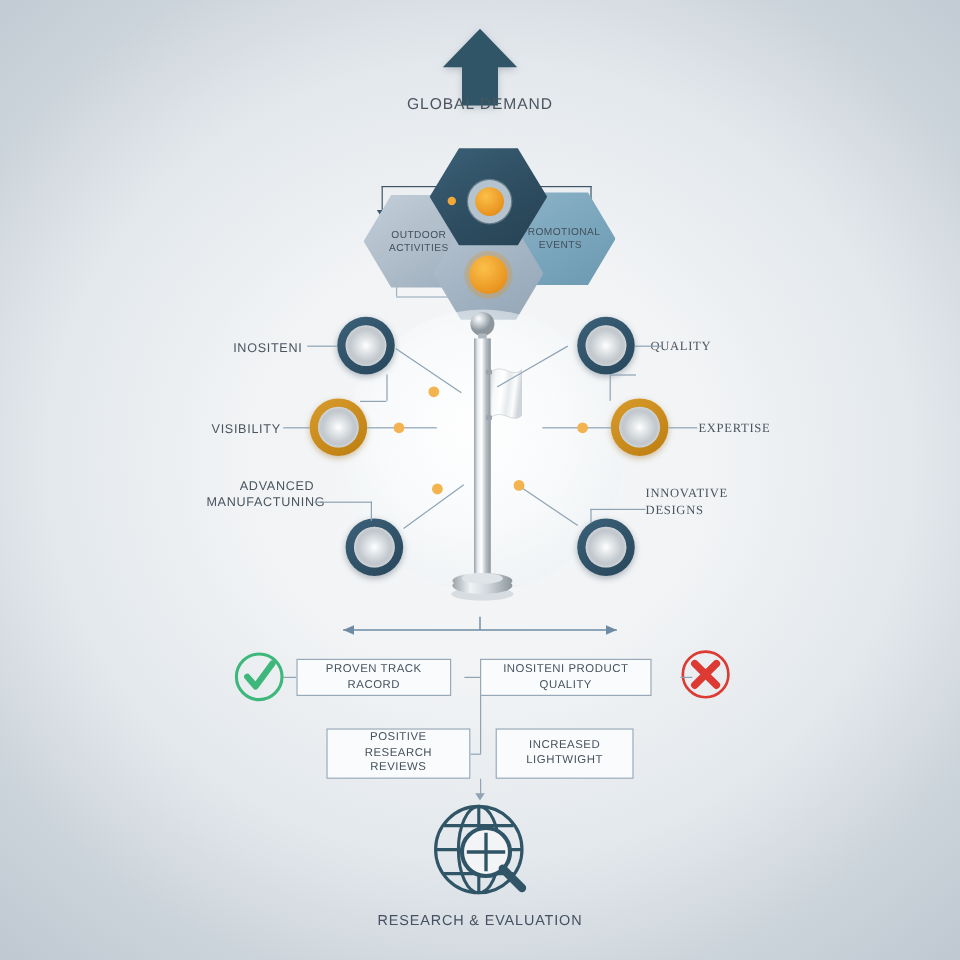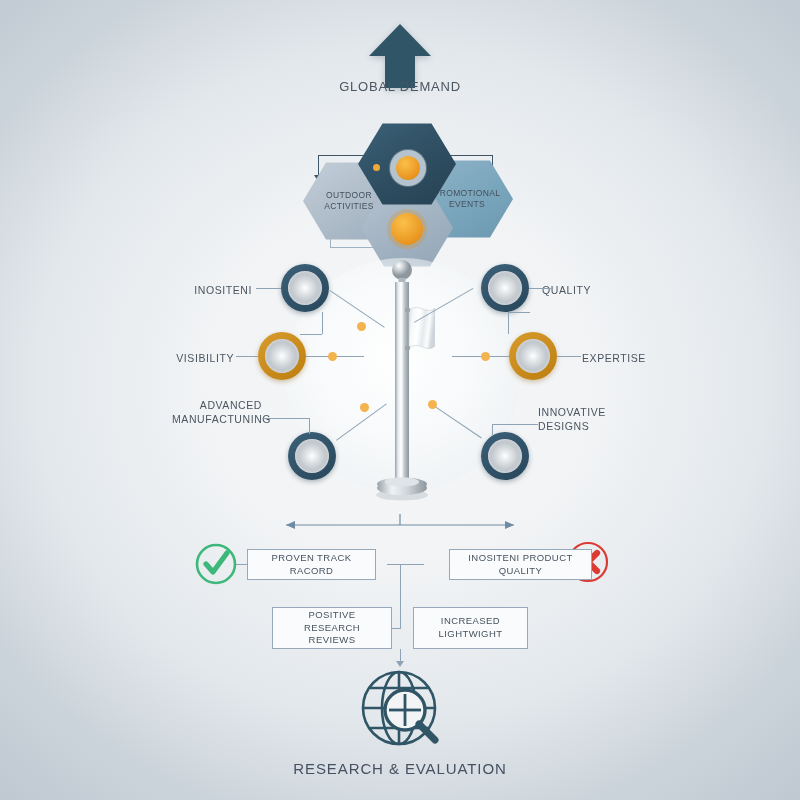--- a/index.html
+++ b/index.html
@@ -76,55 +76,55 @@
   }
   .node.blue .outer{ background:linear-gradient(145deg,#3c6179,#27465a);
     box-shadow:0 2px 5px rgba(40,60,75,.35); }
   .node.orange .outer{ background:linear-gradient(145deg,#d79b2c,#bd7e10);
     box-shadow:0 2px 5px rgba(140,95,15,.35); }
 
   .node-label{
     position:absolute; font-size:10.5px; letter-spacing:.055em; color:#4b5560;
     line-height:1.35; white-space:nowrap;
   }
-  .node-label.right{ text-align:left; }
+  .node-label.right{ text-align:left;font-family:Liberation Serif, serif; }
   .node-label.left{ text-align:right; }
 
   .conn{ position:absolute; background:#8ea3b5; }
   .conn.h{ height:1px; }
   .conn.v{ width:1px; }
   .diag{ position:absolute; height:1px; background:#8ea3b5; transform-origin:0 0; }
   .orb{ position:absolute; width:9px; height:9px; border-radius:50%; background:#f3b34f; }
 
   
   #span-arrow{ left:278px; top:512px; width:244px; height:22px; }
 
   
   .box{
     position:absolute; border:1px solid #97a9b8; background:#fafbfc;
     display:flex; align-items:center; justify-content:center; text-align:center;
     font-size:9.5px; letter-spacing:.045em; color:#46525e; line-height:1.35;
     padding:3px 6px;
   }
   #box-proven{ left:247px; top:549px; width:129px; height:31px; }
-  #box-inconsistent{ left:449px; top:549px; width:143px; height:31px; }
+  #box-inconsistent{ left:400px; top:549px; width:143px; height:31px; }
   #box-positive{ left:272px; top:607px; width:120px; height:42px; }
   #box-visibility{ left:413px; top:607px; width:115px; height:42px; }
 
   .mark{ position:absolute; width:44px; height:44px; border-radius:50%; }
   #check-mark{ left:194px; top:542px; }
   #cross-mark{ left:566px; top:540px; }
 
   .boxline{ position:absolute; background:#8ea3b5; }
   .boxline.h{ height:1px; }
   .boxline.v{ width:1px; }
 
   
   #research-icon{ left:355px; top:668px; width:92px; height:85px; }
-  #research-label{ left:0; right:0; top:760px; font-size:15px; letter-spacing:.06em; }
+  #research-label{ left:0; right:0; top:760px; font-size:12px; letter-spacing:.06em; }
   #research-label{ color:#455160; }
 </style>
 </head>
 <body>
 
 <div class="stage">
 
   <div class="abs" id="top-arrow">
     <svg viewBox="0 0 66 68" width="66" height="68">
       <path d="M33 2 L64 34 L48 34 L48 66 L18 66 L18 34 L2 34 Z" fill="#2F5567"></path>

